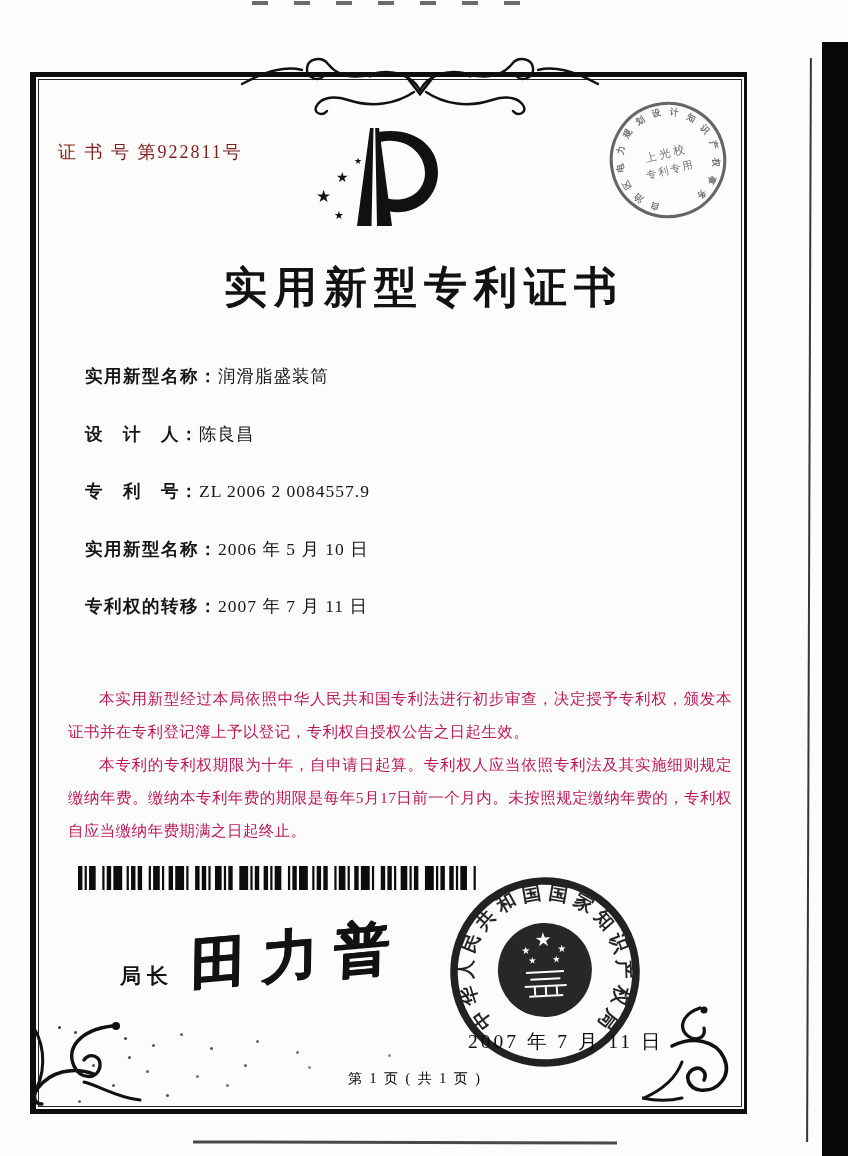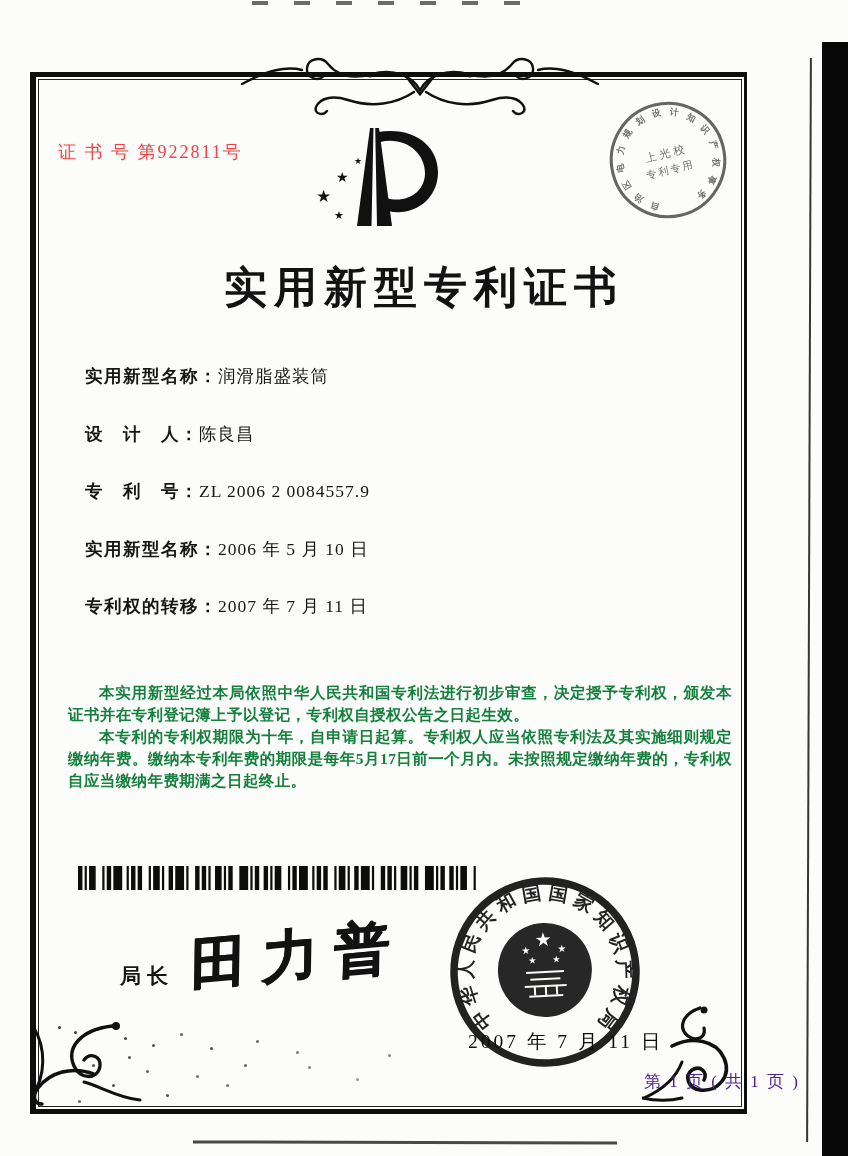--- a/index.html
+++ b/index.html
@@ -24,41 +24,41 @@
   
   .frame{position:absolute;left:30px;top:72px;width:708px;height:1032px;
     border-style:solid;border-color:#0e0e0e;border-width:5px 3px 5px 6px;}
   .frame::after{content:"";position:absolute;inset:2px;border:1.5px solid #222;}
   .ornament-top{position:absolute;left:240px;top:54px;width:360px;height:64px;}
   .flourish-bl{position:absolute;left:24px;top:1020px;width:118px;height:92px;}
   .flourish-br{position:absolute;left:642px;top:1006px;width:104px;height:102px;}
   svg .stroke{fill:none;stroke:#111;stroke-linecap:round;}
   svg text{font-family:"Liberation Serif","DejaVu Serif",serif;}
   
-  .cert-no{position:absolute;left:58px;top:140px;font-size:18px;letter-spacing:2px;color:#ef4444;}
+  .cert-no{position:absolute;left:58px;top:140px;font-size:18px;letter-spacing:2px;color:#7f1d1d;}
   .logo{position:absolute;left:308px;top:124px;width:142px;height:110px;}
   .receipt-stamp{position:absolute;left:601px;top:93px;width:134px;height:134px;transform:rotate(-14deg);opacity:.78;}
   .title{position:absolute;left:30px;top:250px;width:770px;margin:9px;text-align:center;
     font-size:43px;font-weight:700;letter-spacing:7px;color:#121212;}
   .fields{position:absolute;left:85px;top:352px;}
   .frow{height:24px;margin-bottom:33.5px;font-size:17.5px;white-space:nowrap;margin-top:12px;}
   .flabel{font-weight:700;letter-spacing:1.5px;}
   .fvalue{font-weight:400;letter-spacing:1px;}
   .body-text{position:absolute;left:68px;top:682px;width:664px;font-size:15.5px;
-    line-height:22px;text-align:justify;color:#15803d;letter-spacing:.4px;font-weight:bold;}
+    line-height:33px;text-align:justify;color:#be185d;letter-spacing:.4px;}
   .body-text p{margin:0;text-indent:2em;}
   .barcode{position:absolute;left:78px;top:866px;width:400px;height:24px;}
   .sig-label{position:absolute;left:120px;top:962px;font-size:21px;letter-spacing:6px;font-weight:600;}
   .sig-name{position:absolute;left:190px;top:918px;font-size:56px;font-weight:700;letter-spacing:16px;
     color:#121212;transform:rotate(-5deg) skewX(-6deg);text-shadow:1px 0 #121212,0 1px #121212;z-index:2;}
   .seal{position:absolute;left:430px;top:854px;width:230px;height:230px;z-index:1;opacity:.94;}
   .issue-date{position:absolute;left:468px;top:1028px;font-size:19.5px;letter-spacing:3px;
     color:#0f0f0f;white-space:nowrap;z-index:3;}
-  .footer{position:absolute;left:30px;top:1070px;width:770px;text-align:right;
-    font-size:17px;letter-spacing:2px;color:#4c1d95;}
+  .footer{position:absolute;left:30px;top:1070px;width:770px;text-align:center;
+    font-size:14px;letter-spacing:2px;color:#000000;}
 </style>
 </head>
 <body>
 
 <div class="page">
 
   <div class="scan-band"></div>
   <div class="scan-line"></div>
   <div class="scan-top"></div>
   <div class="scan-streak"></div>

